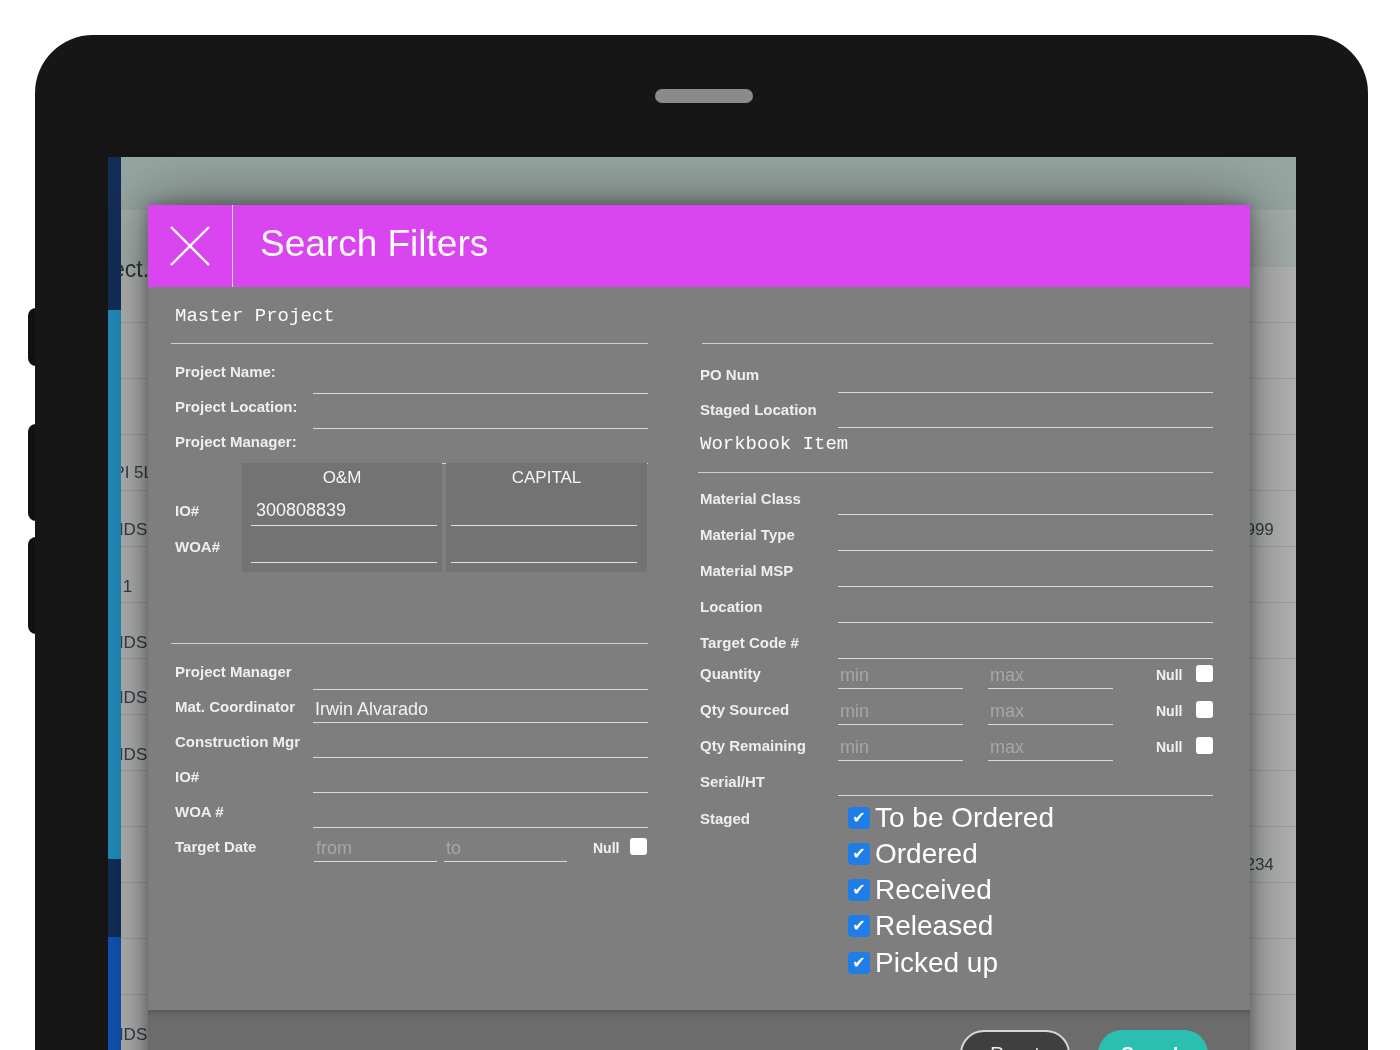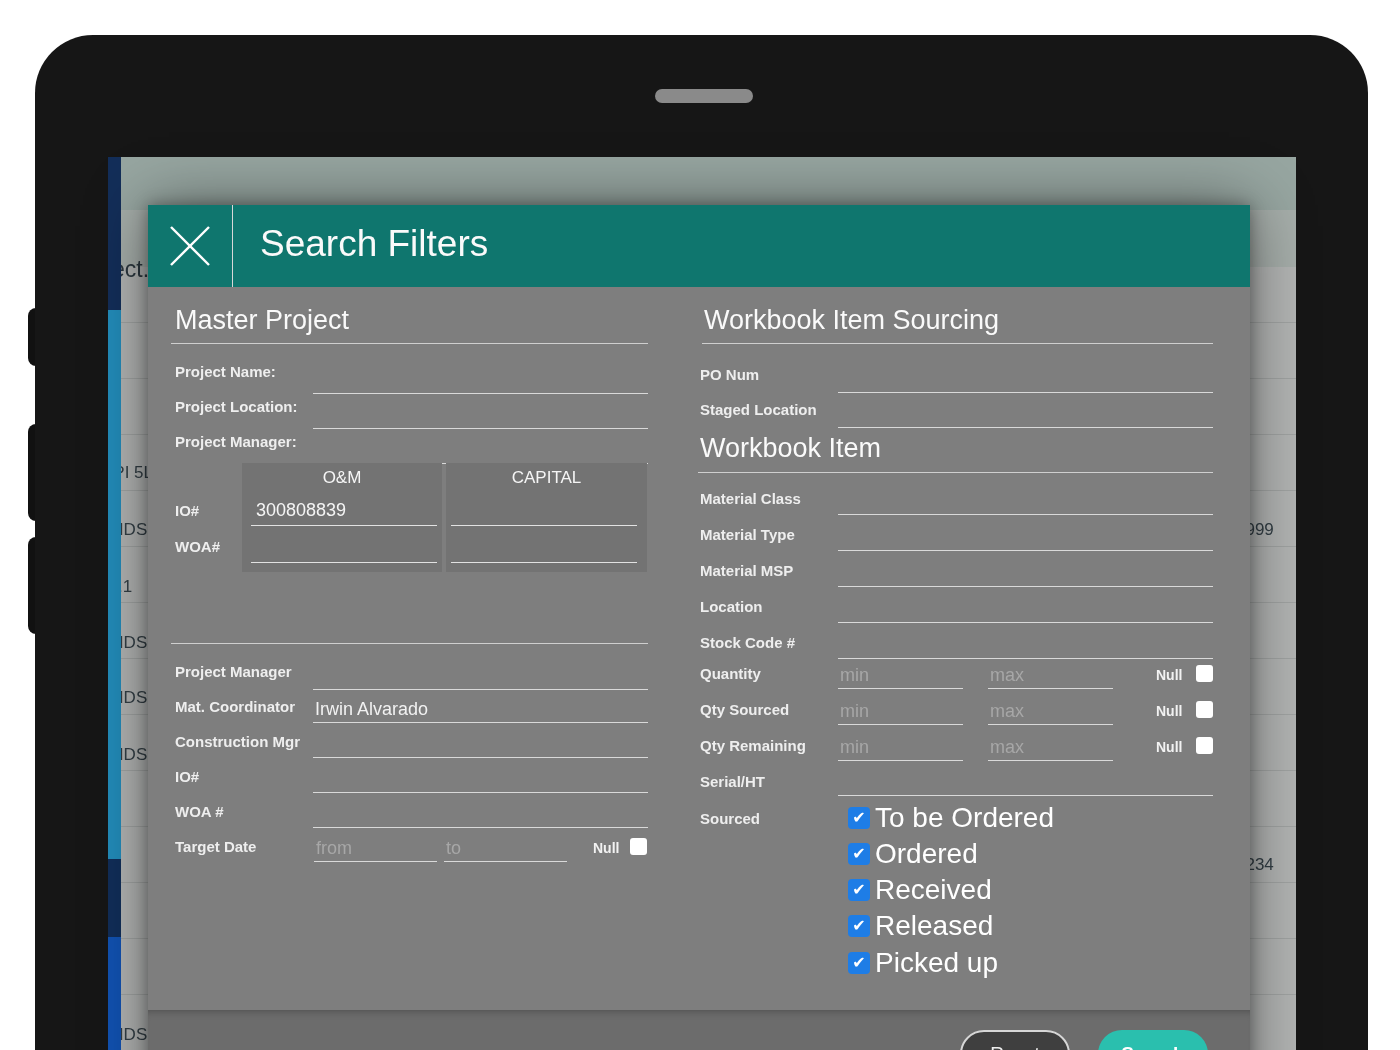--- a/index.html
+++ b/index.html
@@ -25,26 +25,26 @@
   .sbar{position:absolute;left:0;width:13px;}
   .sb-navy1{top:0;height:153px;background:#17386b;}
   .sb-cyan{top:153px;height:549px;background:#2aa9e0;}
   .sb-navy2{top:702px;height:78px;background:#15386b;}
   .sb-royal{top:780px;height:298px;background:#1563d6;}
   .dim{position:absolute;inset:0;background:rgba(0,0,0,0.17);}
 
   
   .modal{position:absolute;left:148px;top:205px;width:1102px;height:1000px;background:#7e7e7e;
          box-shadow:0 0 60px rgba(0,0,0,0.45),0 0 15px rgba(0,0,0,0.35);}
-  .m-header{position:absolute;left:0;top:0;width:100%;height:82px;background:#0f766e;}
+  .m-header{position:absolute;left:0;top:0;width:100%;height:82px;background:#d946ef;}
   .m-close{position:absolute;left:0;top:0;width:84px;height:82px;background:transparent;border:0;cursor:pointer;}
   .m-divider{position:absolute;left:84px;top:0;width:1px;height:82px;background:#d8d8d8;}
   .m-title{position:absolute;left:112px;top:18px;font-size:37px;color:#fafafa;white-space:nowrap;}
 
-  .heading{position:absolute;font-size:27px;color:#fafafa;white-space:nowrap;}
+  .heading{position:absolute;font-size:19px;color:#fafafa;white-space:nowrap;font-family:Liberation Mono, monospace;}
   .hr{position:absolute;height:1px;background:#cfcfcf;}
   .lbl{position:absolute;font-size:15px;font-weight:700;color:#eeeeee;white-space:nowrap;}
   .fld{position:absolute;background:transparent;border:0;border-bottom:1px solid #d9d9d9;height:27px;
        color:#f2f2f2;font-size:18px;padding:0 2px;outline:none;}
   .fld::placeholder{color:#a7a7a7;font-size:18px;}
   .cell{position:absolute;background:#737373;}
   .cell-hdr{position:absolute;font-size:17px;color:#f5f5f5;text-align:center;}
   .cline{position:absolute;height:1px;background:#e2e2e2;}
   .cval{position:absolute;font-size:18px;color:#f5f5f5;white-space:nowrap;}
   .nul{position:absolute;font-size:14px;font-weight:700;color:#f2f2f2;text-align:center;}
@@ -148,40 +148,39 @@
     <input class="fld" style="left: 165px; top: 561px; width: 335px;">
     <span class="lbl" style="left:27px;top:598px">WOA #</span>
     <input class="fld" style="left: 165px; top: 596px; width: 335px;">
 
     <span class="lbl" style="left:27px;top:633px">Target Date</span>
     <input class="fld" style="left: 166px; top: 630px; width: 123px;" placeholder="from">
     <input class="fld" style="left: 296px; top: 630px; width: 123px;" placeholder="to">
     <span class="nul" style="left:445px;top:635px">Null</span>
     <div class="ncb" style="left:482px;top:633px"></div>
 
-    <span class="heading" style="left:556px;top:100px">Workbook Item Sourcing</span>
     <div class="hr" style="left:554px;top:138px;width:511px"></div>
 
     <span class="lbl" style="left:552px;top:161px">PO Num</span>
     <input class="fld" style="left: 690px; top: 161px; width: 375px;">
     <span class="lbl" style="left:552px;top:196px">Staged Location</span>
     <input class="fld" style="left: 690px; top: 196px; width: 375px;">
 
     <span class="heading" style="left:552px;top:228px">Workbook Item</span>
     <div class="hr" style="left:550px;top:267px;width:515px"></div>
 
     <span class="lbl" style="left:552px;top:285px">Material Class</span>
     <input class="fld" style="left: 690px; top: 283px; width: 375px;">
     <span class="lbl" style="left:552px;top:321px">Material Type</span>
     <input class="fld" style="left: 690px; top: 319px; width: 375px;">
     <span class="lbl" style="left:552px;top:357px">Material MSP</span>
     <input class="fld" style="left: 690px; top: 355px; width: 375px;">
     <span class="lbl" style="left:552px;top:393px">Location</span>
     <input class="fld" style="left: 690px; top: 391px; width: 375px;">
-    <span class="lbl" style="left:552px;top:429px">Stock Code #</span>
+    <span class="lbl" style="left:552px;top:429px">Target Code #</span>
     <input class="fld" style="left: 690px; top: 427px; width: 375px;">
 
     <span class="lbl" style="left:552px;top:460px">Quantity</span>
     <input class="fld" style="left: 690px; top: 457px; width: 125px;" placeholder="min">
     <input class="fld" style="left: 840px; top: 457px; width: 125px;" placeholder="max">
     <span class="nul" style="left:1008px;top:462px">Null</span>
     <div class="ncb" style="left:1048px;top:460px"></div>
 
     <span class="lbl" style="left:552px;top:496px">Qty Sourced</span>
     <input class="fld" style="left: 690px; top: 493px; width: 125px;" placeholder="min">
@@ -191,21 +190,21 @@
 
     <span class="lbl" style="left:552px;top:532px">Qty Remaining</span>
     <input class="fld" style="left: 690px; top: 529px; width: 125px;" placeholder="min">
     <input class="fld" style="left: 840px; top: 529px; width: 125px;" placeholder="max">
     <span class="nul" style="left:1008px;top:534px">Null</span>
     <div class="ncb" style="left:1048px;top:532px"></div>
 
     <span class="lbl" style="left:552px;top:568px">Serial/HT</span>
     <input class="fld" style="left: 690px; top: 564px; width: 375px;">
 
-    <span class="lbl" style="left:552px;top:605px">Sourced</span>
+    <span class="lbl" style="left:552px;top:605px">Staged</span>
 
     <div class="scb" style="left:700px;top:602px"><span>✔</span></div>
     <span class="sopt" style="left:727px;top:597px">To be Ordered</span>
     <div class="scb" style="left:700px;top:638px"><span>✔</span></div>
     <span class="sopt" style="left:727px;top:633px">Ordered</span>
     <div class="scb" style="left:700px;top:674px"><span>✔</span></div>
     <span class="sopt" style="left:727px;top:669px">Received</span>
     <div class="scb" style="left:700px;top:710px"><span>✔</span></div>
     <span class="sopt" style="left:727px;top:705px">Released</span>
     <div class="scb" style="left:700px;top:747px"><span>✔</span></div>

